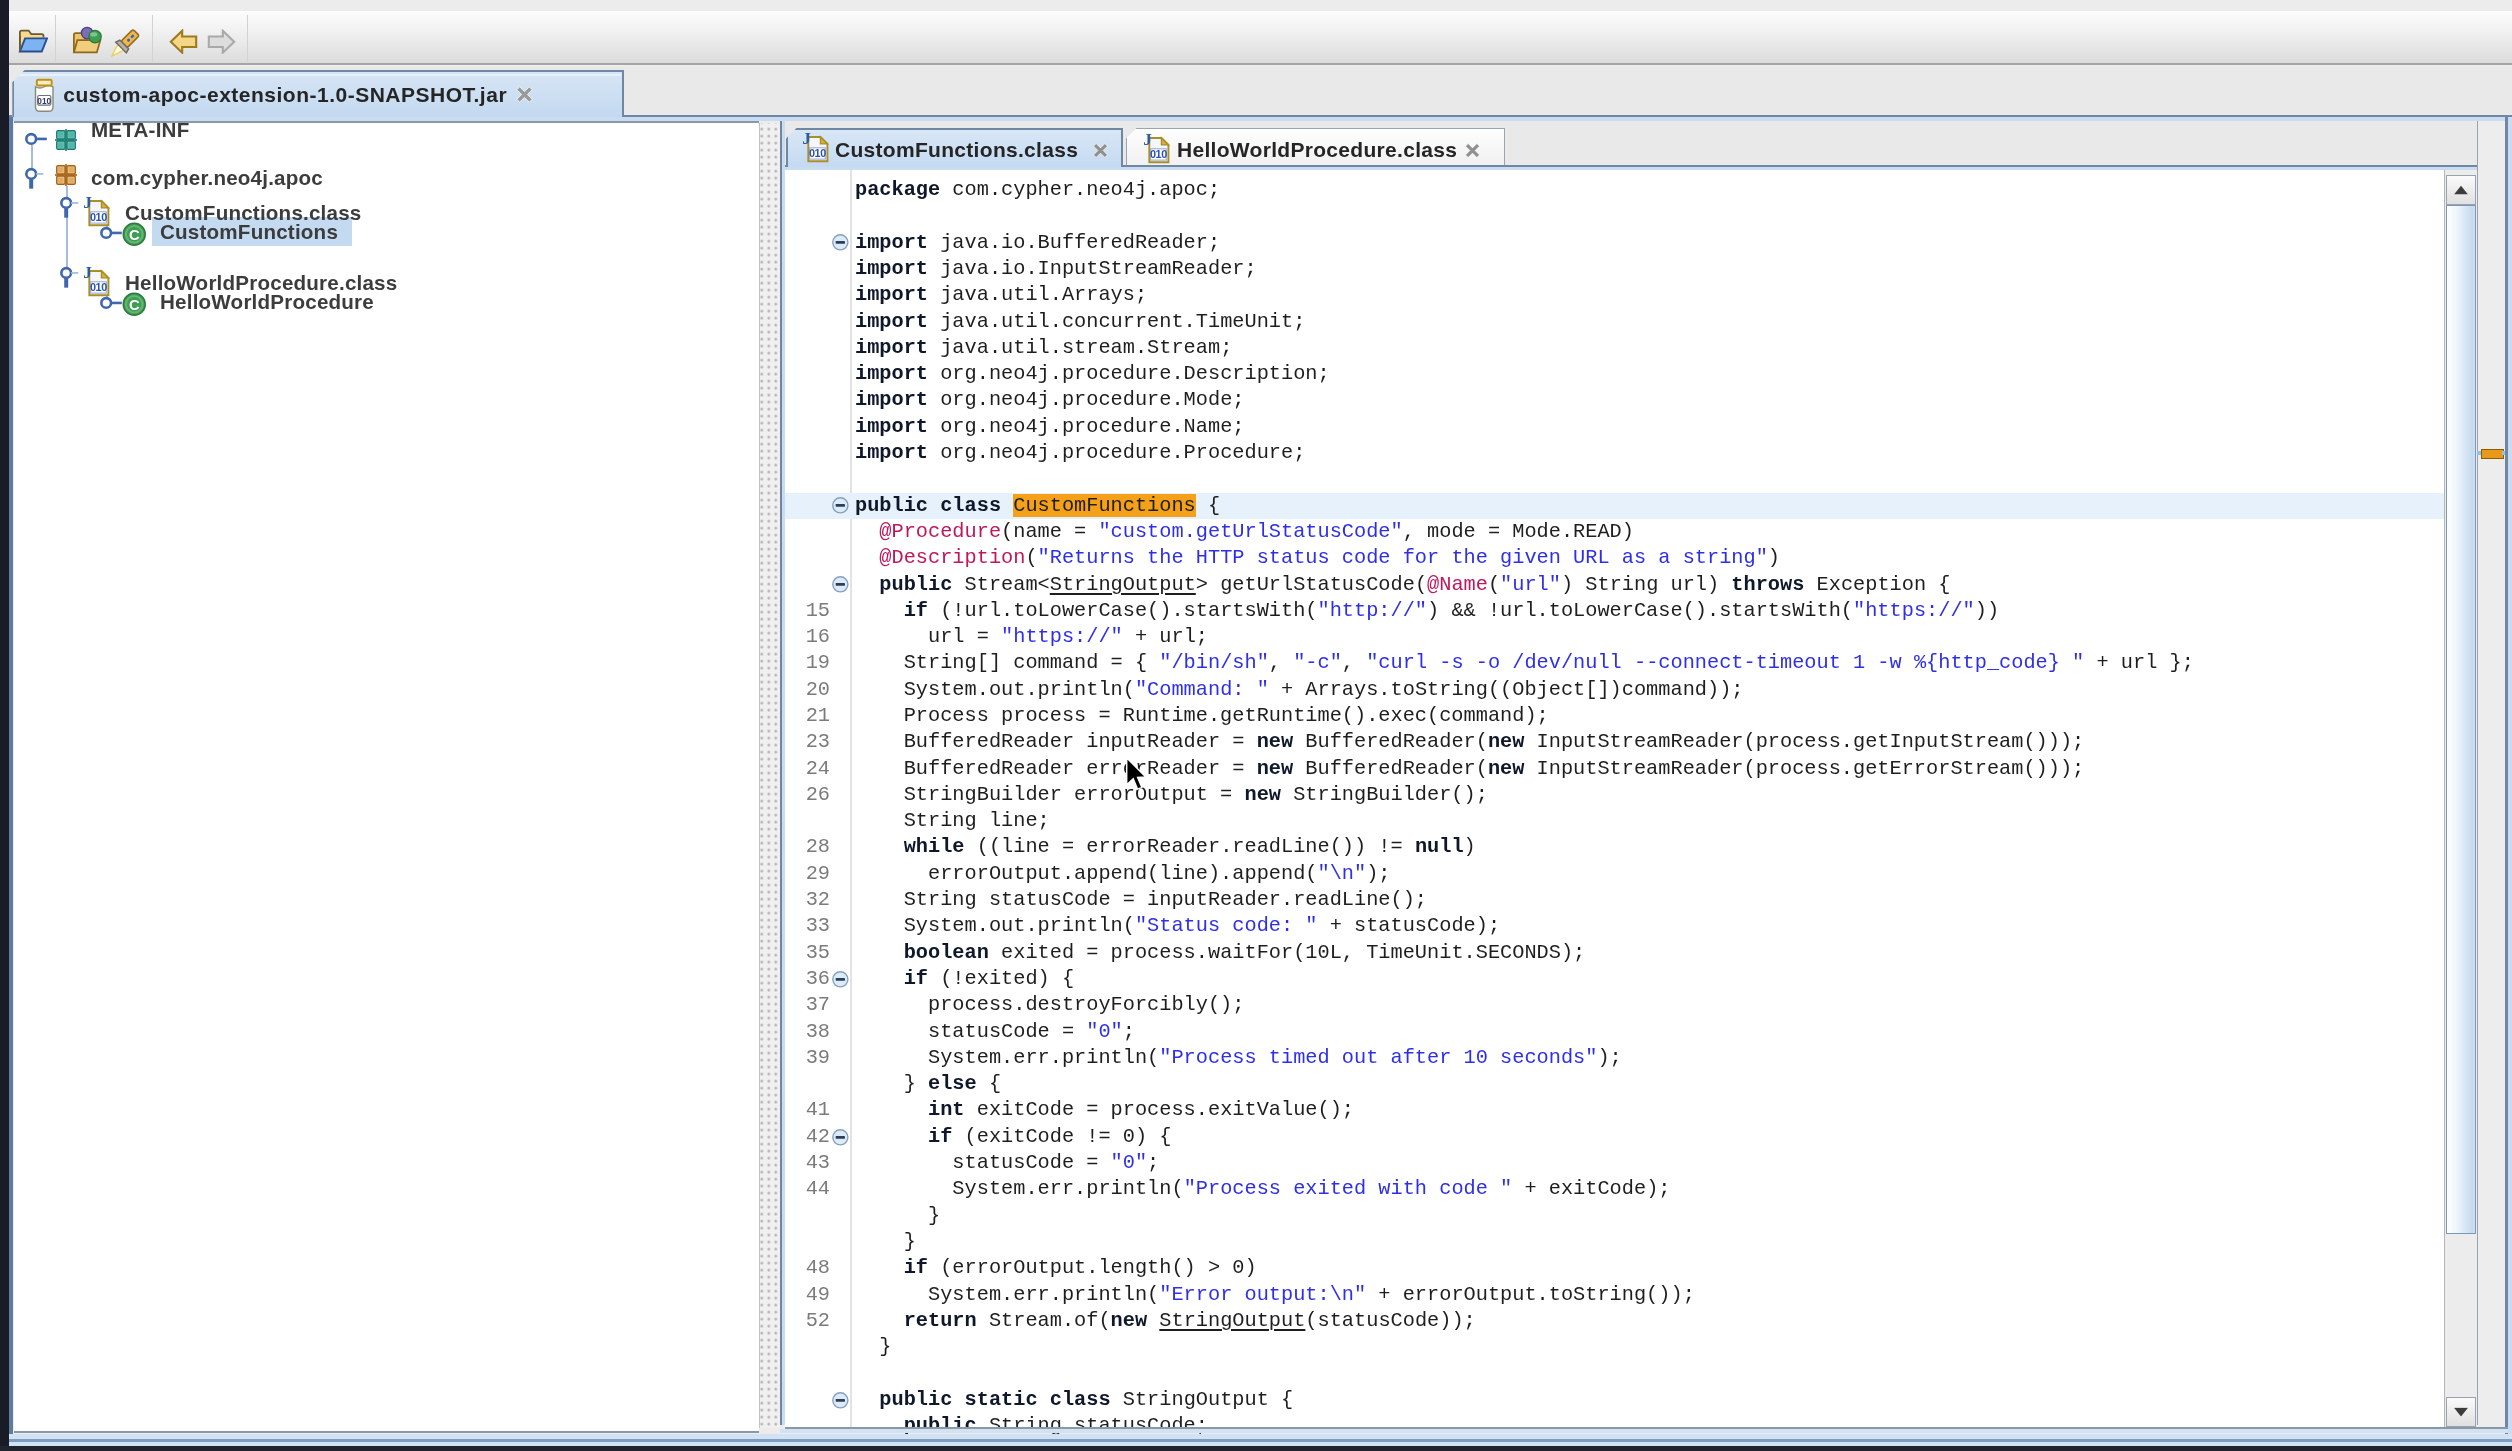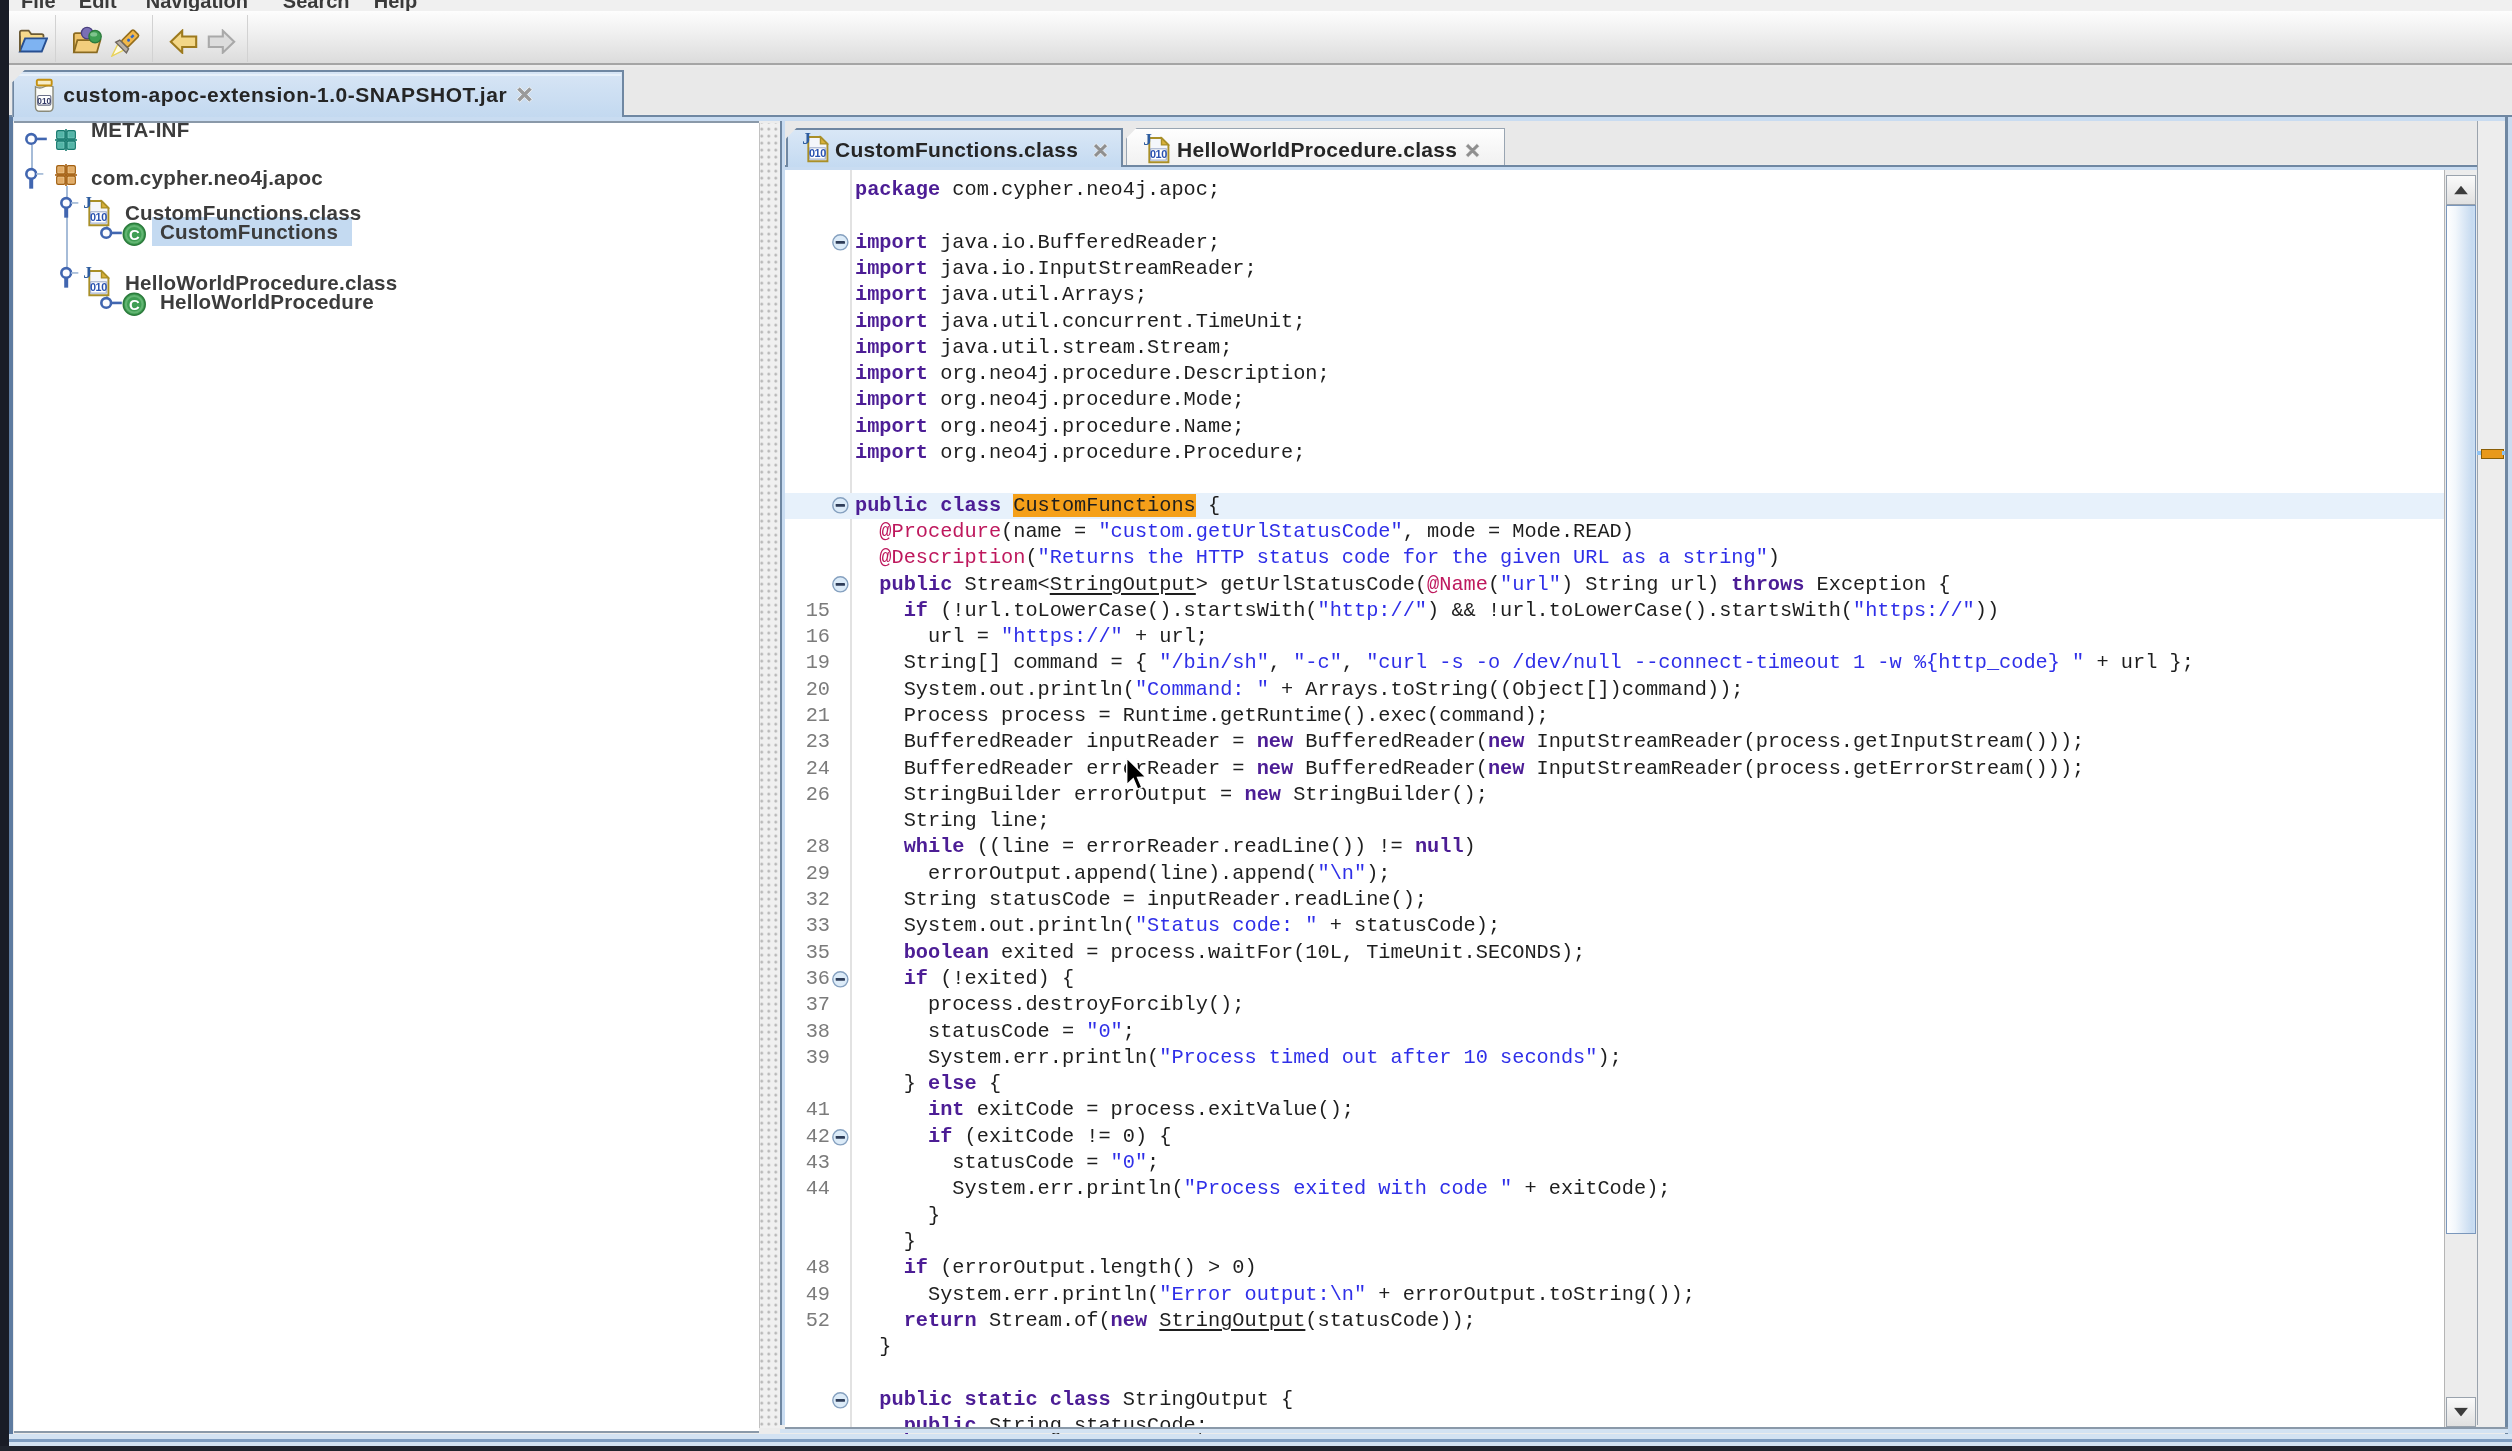--- a/index.html
+++ b/index.html
@@ -36,21 +36,21 @@
 #tab1 {left:786px;top:128px;width:337px;height:39px;background:linear-gradient(180deg,#d9e7f6,#c4daf1);border:2.2px solid #6f87a2;border-bottom:none;clip-path:polygon(0 10.5px,10.5px 0,100% 0,100% 100%,0 100%)}
 #tab2 {left:1126px;top:128px;width:379px;height:37px;background:linear-gradient(180deg,#fefefe,#f1f1f1);border:1.8px solid #99a5b2;border-bottom:none;clip-path:polygon(0 10.5px,10.5px 0,100% 0,100% 100%,0 100%)}
 .tabt {position:absolute;font-size:21px;font-weight:bold;color:#252525;letter-spacing:0.3px}
 
 #codebg {left:785px;top:170px;width:1659px;height:1257px;background:#ffffff}
 #gutline {left:850px;top:170px;width:1.8px;height:1257px;background:#e2e2e2}
 .curline {position:absolute;left:785px;width:1659px;height:26px;background:#e7f1fb}
 .cl {position:absolute;left:855px;height:26px;line-height:26px;font-family:"Liberation Mono",monospace;font-size:20.3px;white-space:pre;color:#1e1e1e}
 .lnum {position:absolute;left:776px;width:54px;height:26px;line-height:26px;text-align:right;font-family:"Liberation Mono",monospace;font-size:20.3px;color:#7b7b7b}
 .fold {position:absolute}
-.k {color:#4c1d95}
+.k {color:#0f172a}
 .s {color:#2f2fe8}
 .a {color:#be185d}
 .u {text-decoration:underline;text-decoration-thickness:1.8px;text-underline-offset:2.6px}
 .occ {background:#f5a019}
 
 #sbar {left:2444px;top:170px;width:33px;height:1257px;background:#ececec;border-left:1.3px solid #b5b5b5}
 .sbtn {position:absolute;left:2446px;width:30px;height:30px;background:linear-gradient(180deg,#fafafa,#e0e0e0);border:1.3px solid #9aa3ad}
 .sbtn svg {position:absolute;left:50%;top:50%;transform:translate(-50%,-50%)}
 #thumb {left:2446px;top:205px;width:30px;height:1029px;background:linear-gradient(90deg,#ffffff 0%,#f2f7fc 30%,#c6daf0 90%,#cddff2 100%);border:1.8px solid #7a97bc}
 
@@ -59,27 +59,20 @@
 .mdot {position:absolute;width:3.5px;height:4.4px;background:#8fc2f2;top:451px}
 #rline1 {left:2505px;top:117px;width:2.6px;height:1329px;background:#6f87a2}
 #rline2 {left:2508px;top:117px;width:4.4px;height:1329px;background:#c9dcf1}
 #botline {left:785px;top:1427px;width:1723px;height:2.2px;background:#8a99a9}
 #botline2 {left:14px;top:1431px;width:745px;height:2.2px;background:#8a99a9}
 #botstrip {left:8.8px;top:1434px;width:2503px;height:12.7px;background:#d3e2f2}
 #botlineblue {left:8.8px;top:1439px;width:2503px;height:2.6px;background:#7e9cc0}
 #botstrip2 {left:780px;top:1429px;width:1728px;height:4.4px;background:#d3e2f2}
 </style></head><body>
 <div id="root">
-<div class="ab" id="menubar">
-  <span class="mi" style="left:12.3px">File</span>
-      <span class="mi" style="left:70px">Edit</span>
-  <span class="mi" style="left:137px">Navigation</span>
-      <span class="mi" style="left:274px">Search</span>
-  <span class="mi" style="left:365px">Help</span>
-</div>
 <div class="ab" id="toolbar">
 <svg class="ab" style="left:8.8px;top:16px" width="30" height="28" viewBox="0 0 34 32">
         <path d="M2 28 L2 6 Q2 4 4 4 L12 4 L15 8 L27 8 Q29 8 29 10 L29 12" fill="#f5d98c" stroke="#6b5a34" stroke-width="2"></path>
         <path d="M2 28 L8 13 L33 13 L27 28 Z" fill="#7eb3f2" stroke="#274f91" stroke-width="2.2"></path>
         <path d="M2 28 L2 10" stroke="#6b5a34" stroke-width="2"></path>
       </svg>
       <svg class="ab" style="left:63px;top:15px" width="32" height="30" viewBox="0 0 36 34">
         <path d="M2 30 L2 10 Q2 8 4 8 L11 8 L14 12 L28 12 Q30 12 30 14 L30 17" fill="#eec36a" stroke="#8a6a20" stroke-width="2"></path>
         <path d="M2 30 L6 16 L32 16 L28 30 Z" fill="#f2cd7c" stroke="#8a6a20" stroke-width="2"></path>
         <circle cx="17" cy="8" r="6.5" fill="#7a6fb5" stroke="#4a4080" stroke-width="1.5"></circle>

